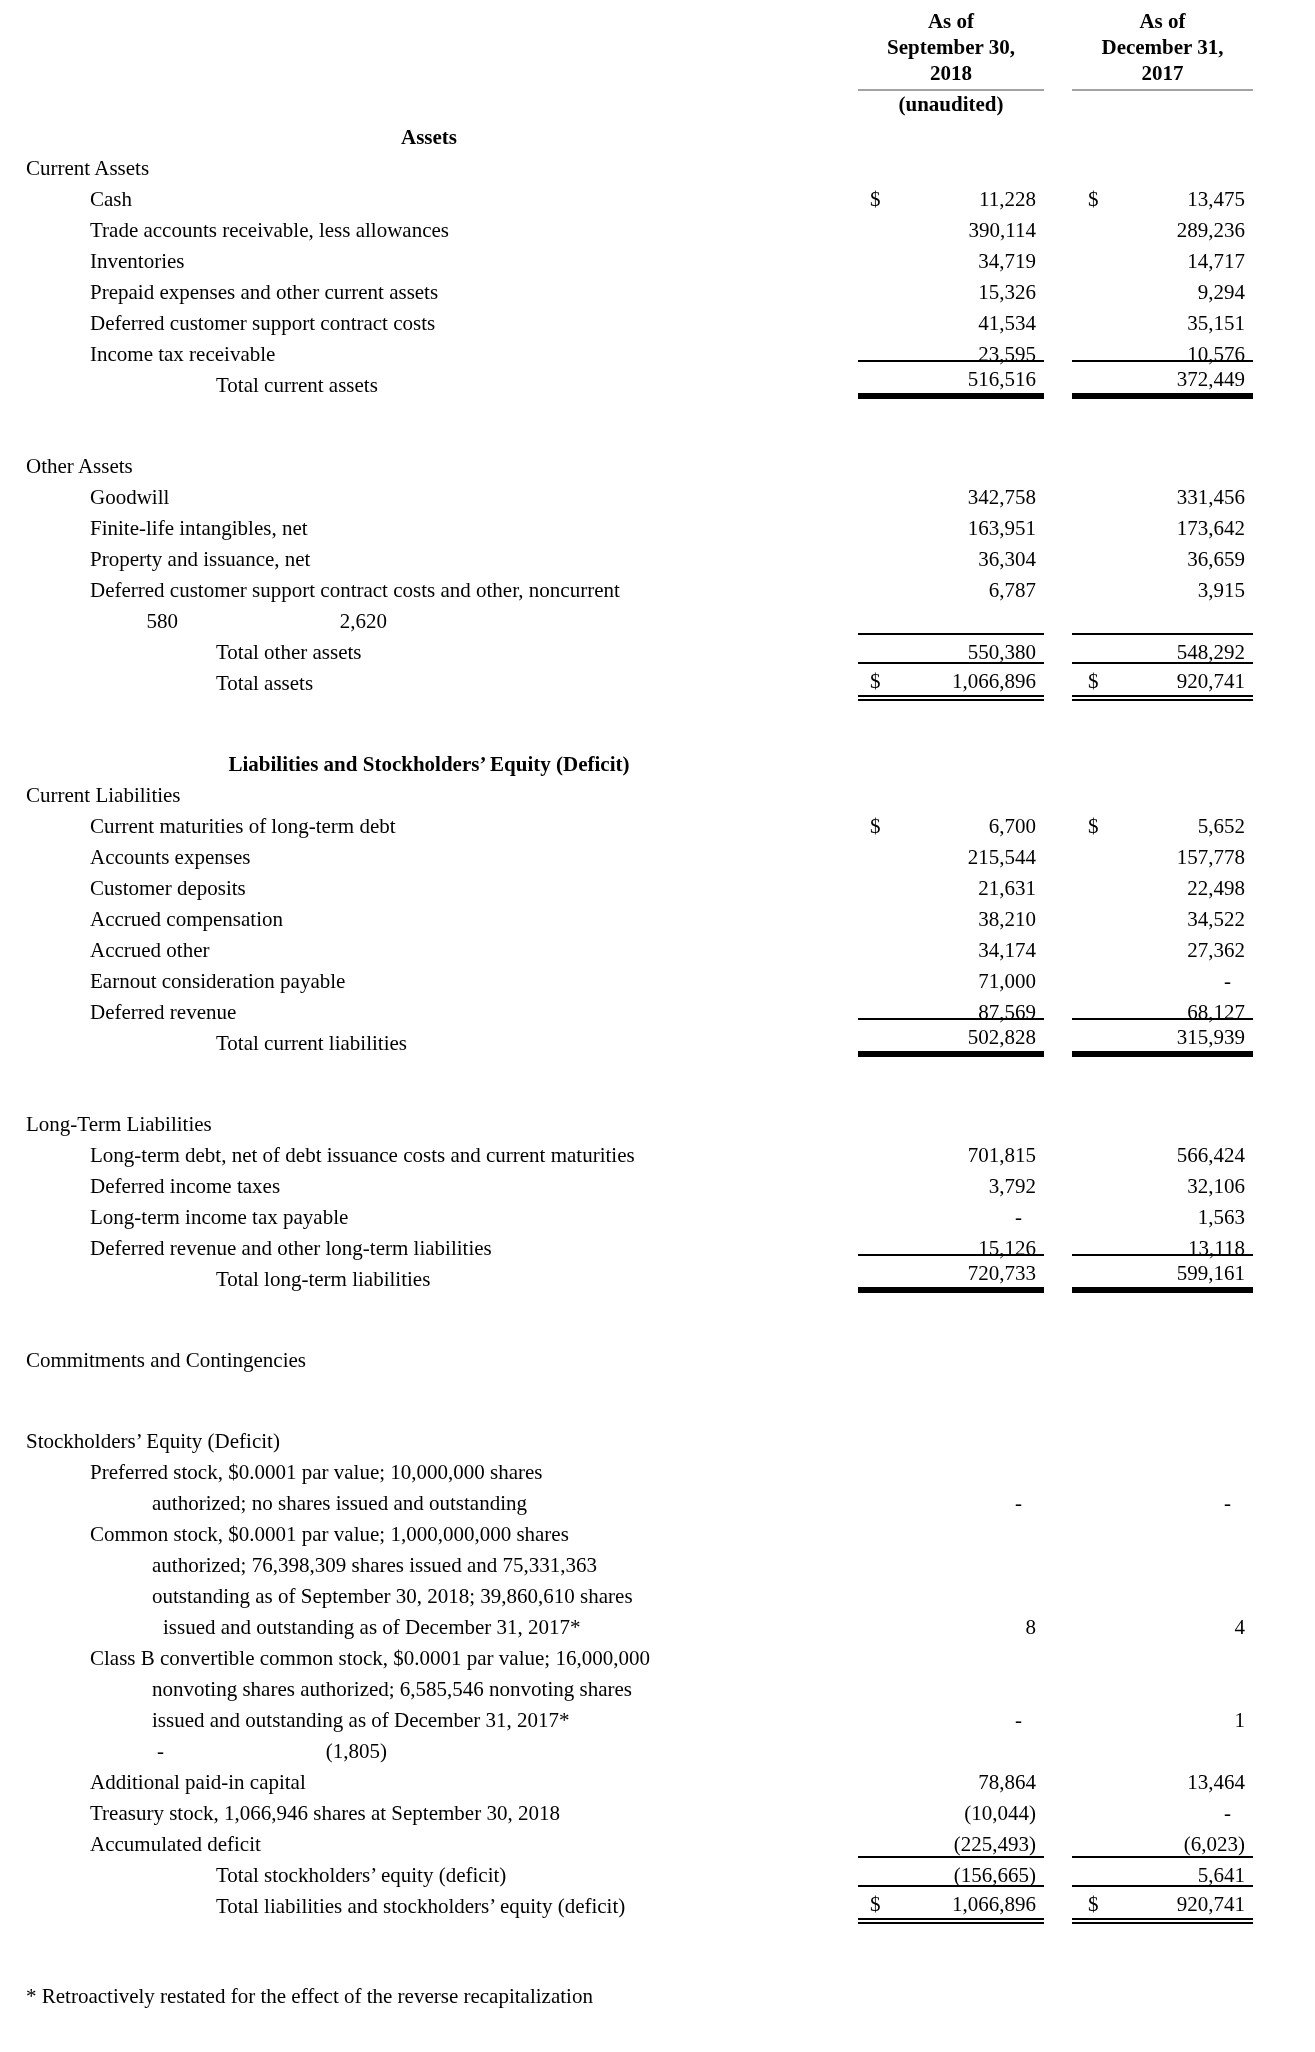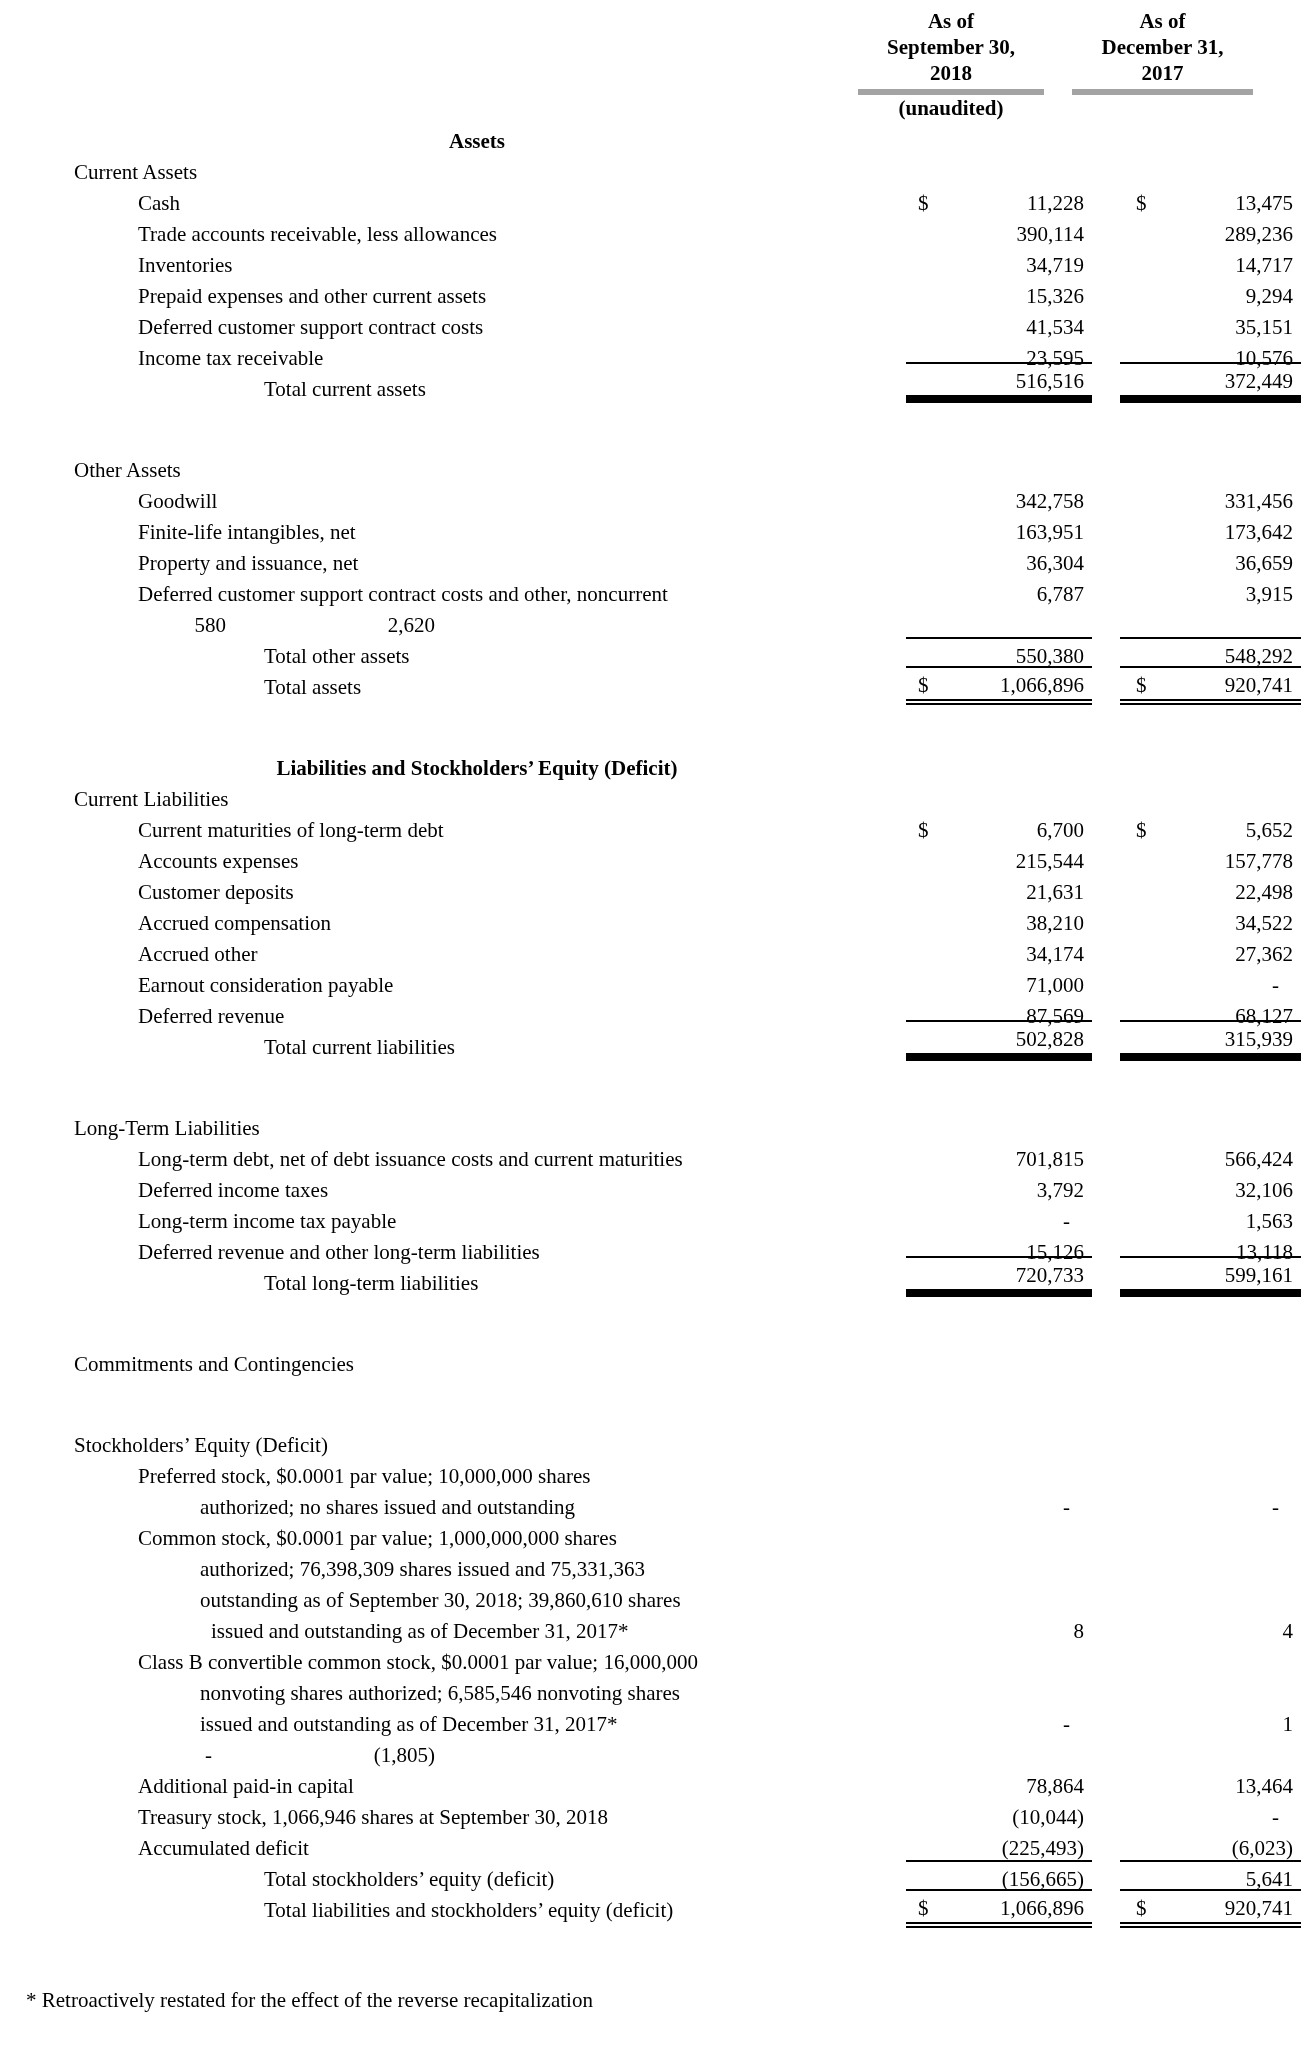--- a/index.html
+++ b/index.html
@@ -14,25 +14,25 @@
     overflow:hidden;
   }
   
   .hdr{display:flex;padding-top:8px;}
   .hdr-label-spacer{width:858px;}
   .hcol{font-weight:bold;text-align:center;}
   .hcol1{width:186px;}
   .hcol2{width:181px;}
   .colgap{width:28px;}
   .hlines div{line-height:26px;}
-  .hline{border-bottom:6px solid #a3a3a3;padding-bottom:3px;}
+  .hline{border-bottom:2px solid #a3a3a3;padding-bottom:3px;}
   .hnote{line-height:27px;font-weight:bold;}
   
   .rows{margin-top:2px;}
-  .row{display:flex;height:31px;align-items:flex-end;padding-left:48px;}
+  .row{display:flex;height:31px;align-items:flex-end;}
   .row.sp{height:50px;}
   .lab{
     width:858px;line-height:28px;white-space:nowrap;overflow:hidden;
   }
   .ind-h{text-align:center;font-weight:bold;}
   .ind-s{padding-left:26px;width:832px;}
   .ind-i{padding-left:90px;width:768px;}
   .ind-w{padding-left:152px;width:706px;}
   .ind-w2{padding-left:163px;width:695px;}
   .ind-t{padding-left:216px;width:642px;}
@@ -41,21 +41,21 @@
     height:31px;line-height:28px;
   }
   .v1{width:186px;}
   .v2{width:181px;}
   .val .cur{position:absolute;bottom:0;line-height:28px;}
   .v1 .cur{left:12px;}
   .v2 .cur{left:16px;}
   .val .num{padding-right:8px;}
   .val .num.dash{padding-right:22px;}
   .rt{border-top:2px solid #000;}
-  .rb{border-bottom:8px solid #000000;text-align:center;}
+  .rb{border-bottom:6px solid #000000;text-align:center;}
   .rdb{border-bottom:2px solid #000;}
   .rdb::after{
     content:"";position:absolute;left:0;right:0;bottom:-6px;
     border-bottom:2px solid #000;
   }
   
   .footnote{margin-top:62px;margin-left:26px;line-height:28px;}
 </style>
 </head>
 <body>

